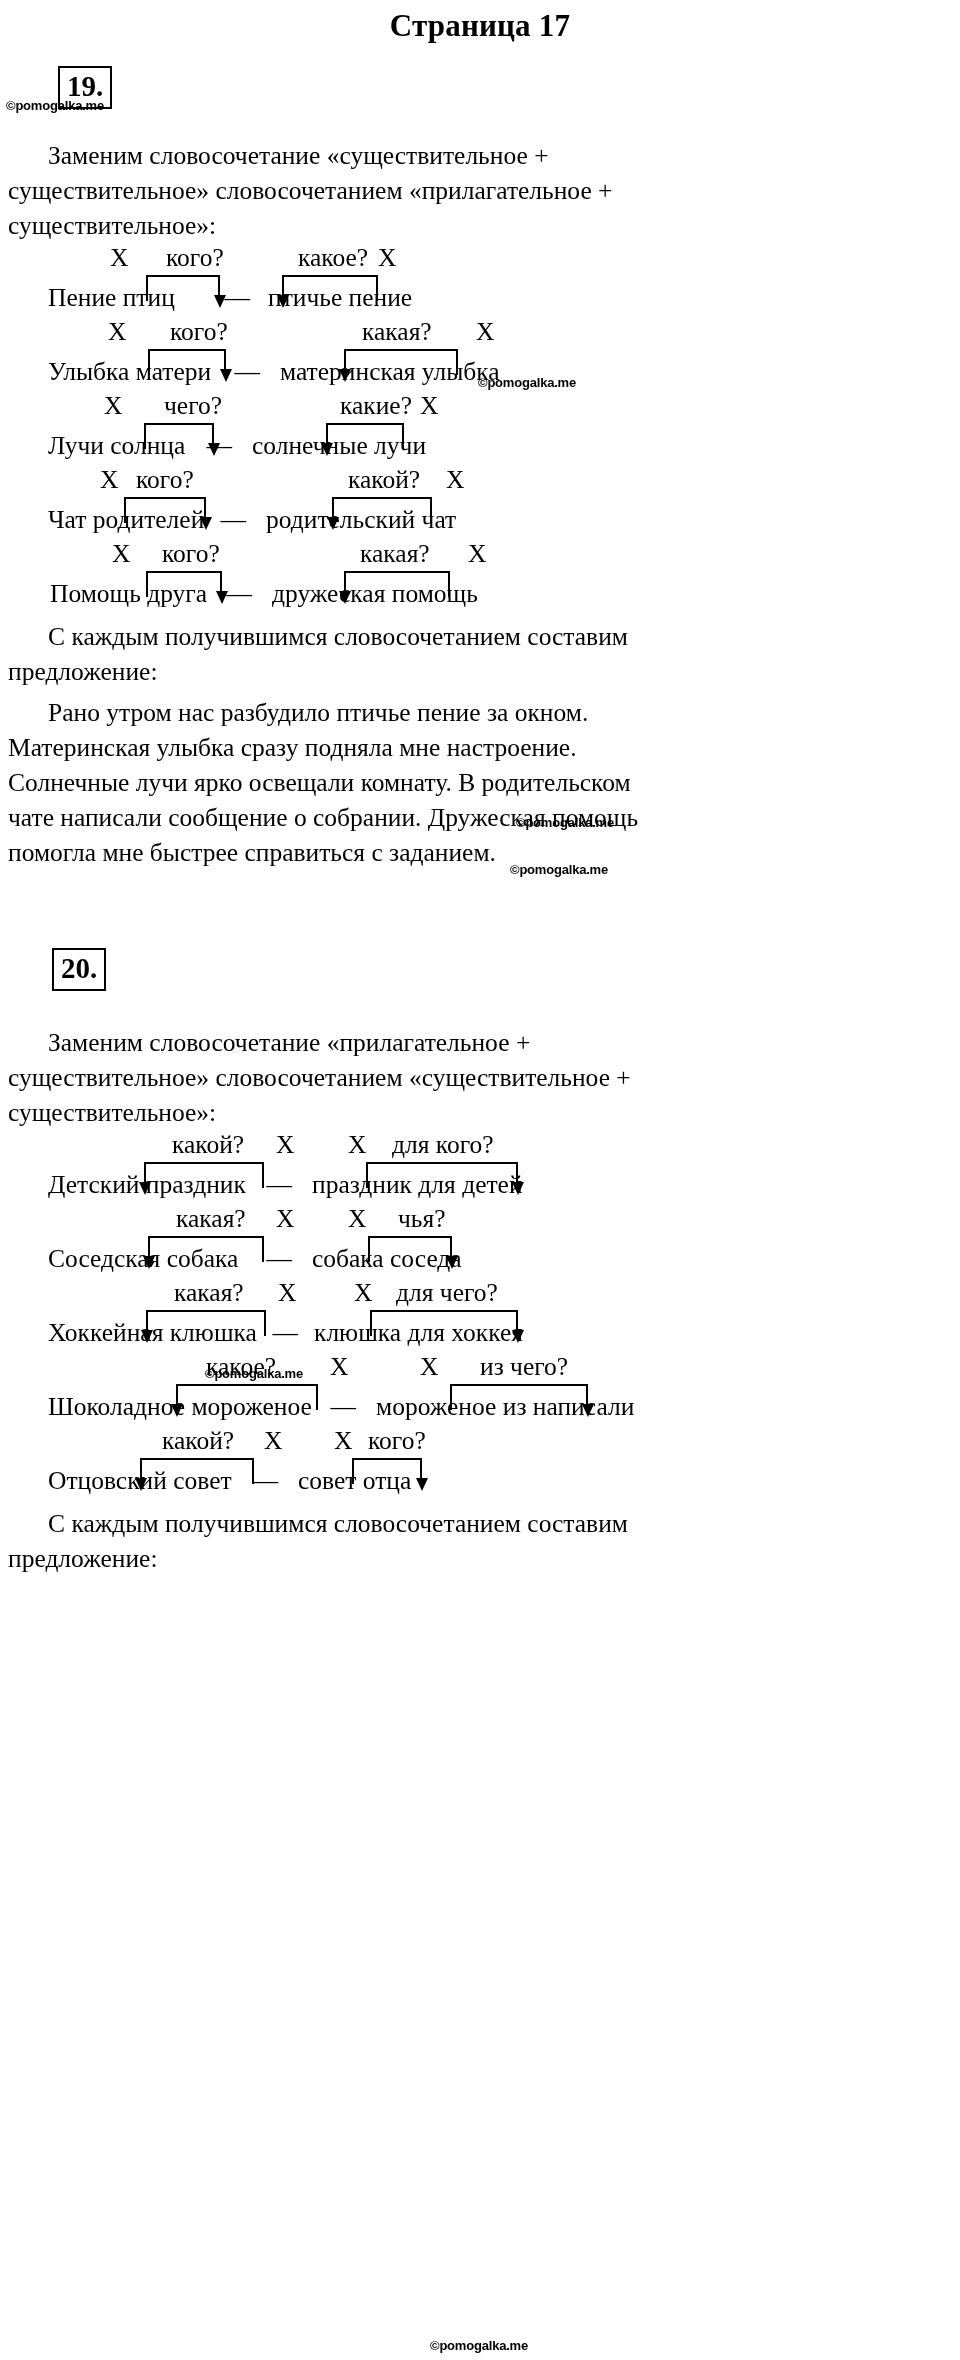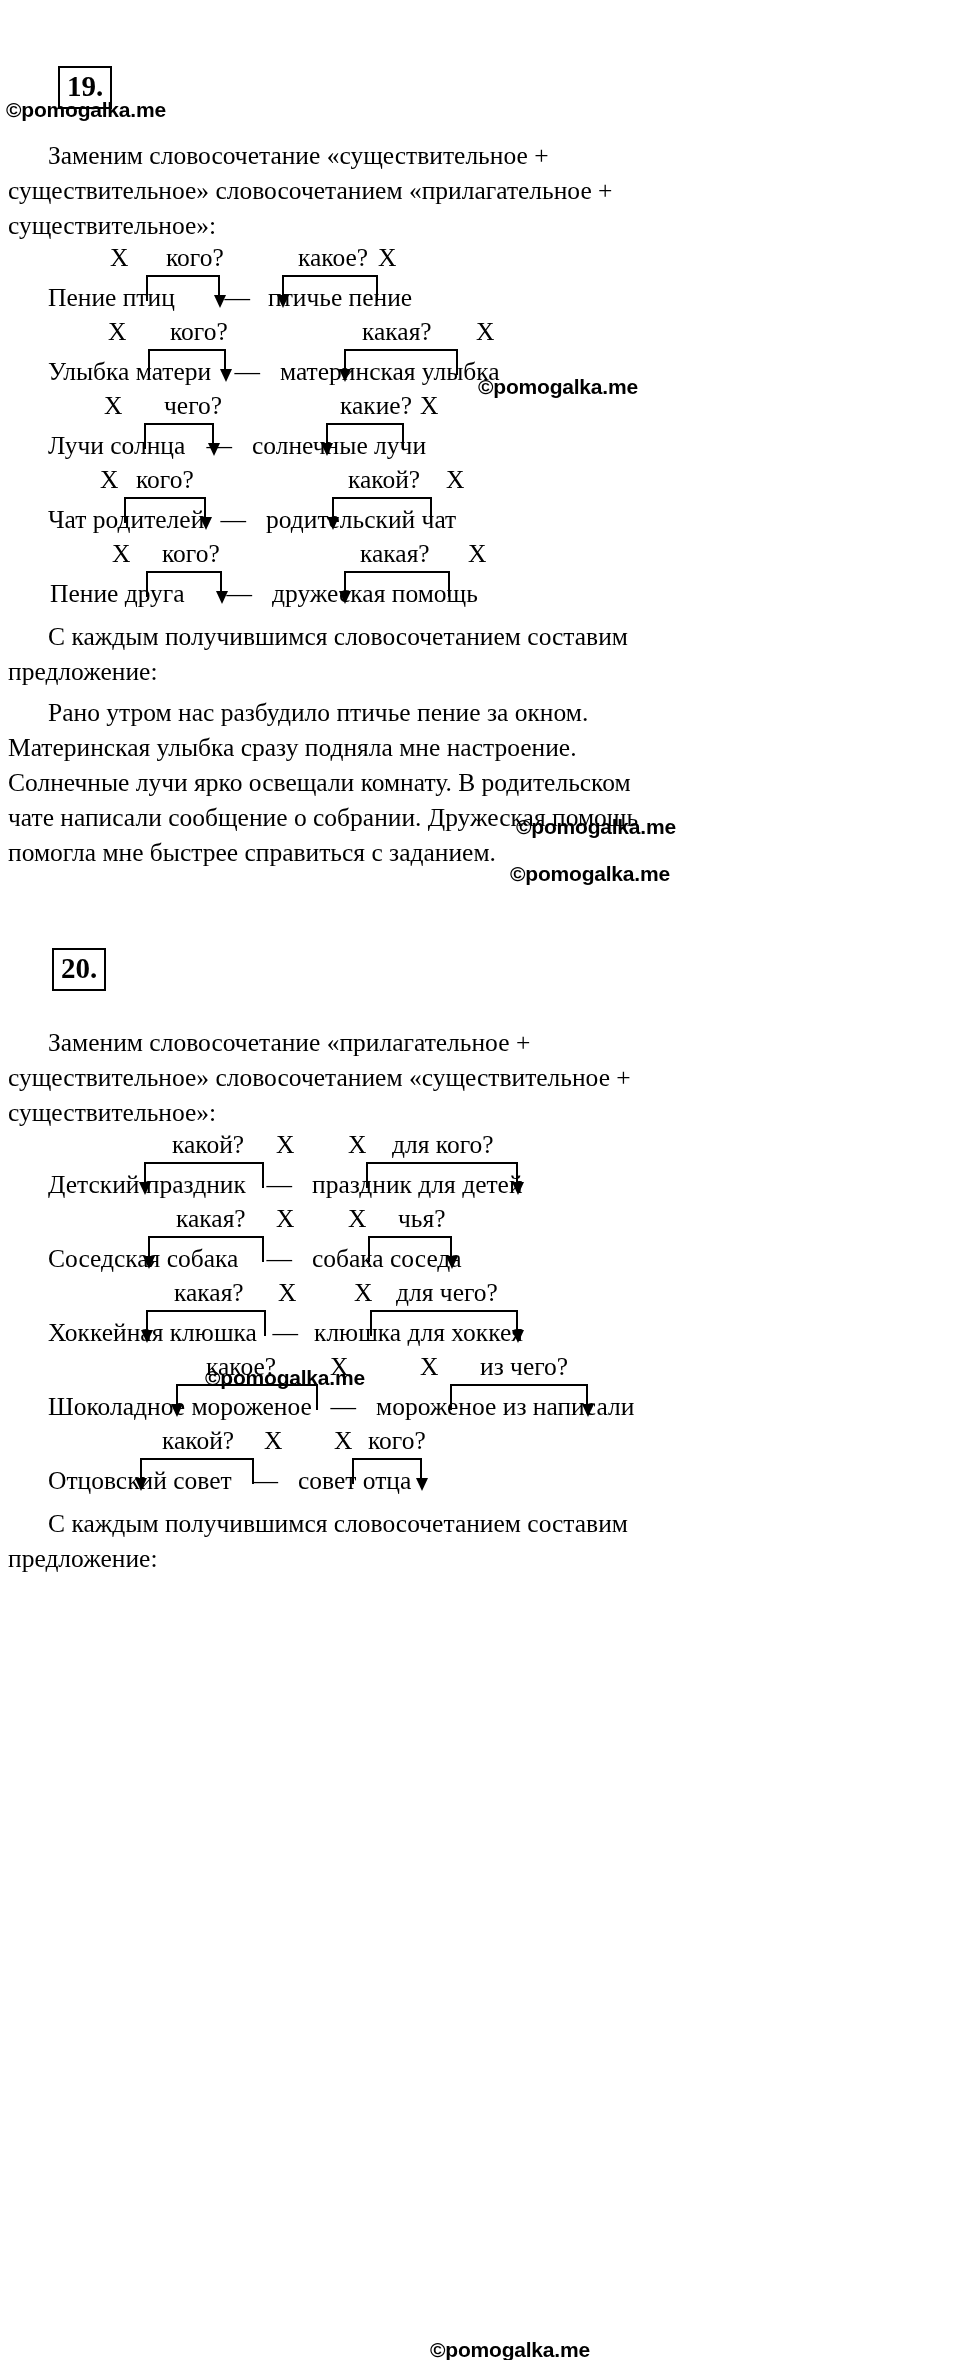--- a/index.html
+++ b/index.html
@@ -28,21 +28,21 @@
     font-size:29px;
     line-height:1;
     padding:4px 7px 6px 7px;
     font-family:"Liberation Serif", serif;
   }
 
   .wm{
     position:absolute;
     font-family:"Liberation Sans", sans-serif;
     font-weight:bold;
-    font-size:21px;
+    font-size:13px;
     color:#000;
     white-space:nowrap;
     letter-spacing:-0.2px;
   }
 
   p.para{
     margin:0;
     font-size:25.5px;
     line-height:35px;
     white-space:pre-wrap;
@@ -87,20 +87,21 @@
   .arc .head.l{left:-5.5px;}
   .arc .head.r{right:-5.5px;}
 
   .diagrams{margin:0;padding:0;}
 </style>
 </head>
 <body>
 
 <div class="page">
 
+  <div class="page-title">Страница 17</div>
 
   <div style="position:absolute;left:58px;top:66px;text-align:center;">
     <span class="ex-box">19.</span>
   </div>
 
   <div style="position:absolute;left:8px;top:138px;width:640px;">
     <p class="para indent">Заменим словосочетание «существительное + существительное» словосочетанием «прилагательное + существительное»:</p>
   </div>
 
   <div style="position: absolute; left: 48px; top: 245px; width: 640px;" class="diagrams">
@@ -222,21 +223,21 @@
           <span class="leg r"></span>
           <span class="head r"></span>
       </div>
       <div class="arc" style="left:296px;width:106px">
         <span class="bar"></span>
           <span class="leg l"></span>
           <span class="leg r"></span>
           <span class="head l"></span>
       </div>
       <div class="wrow">
-        <span class="words" style="left:2px">Пение друга</span>
+        <span class="words" style="left:2px">Помощь друга</span>
         <span class="words" style="left:172px"> — </span>
         <span class="words" style="left:224px">дружеская помощь</span>
       </div>
     </div>
   </div>
 
   <div style="position: absolute; left: 8px; top: 619px; width: 650px;">
     <p class="para indent">С каждым получившимся словосочетанием составим</p>
     <p class="para">предложение:</p>
   </div>

